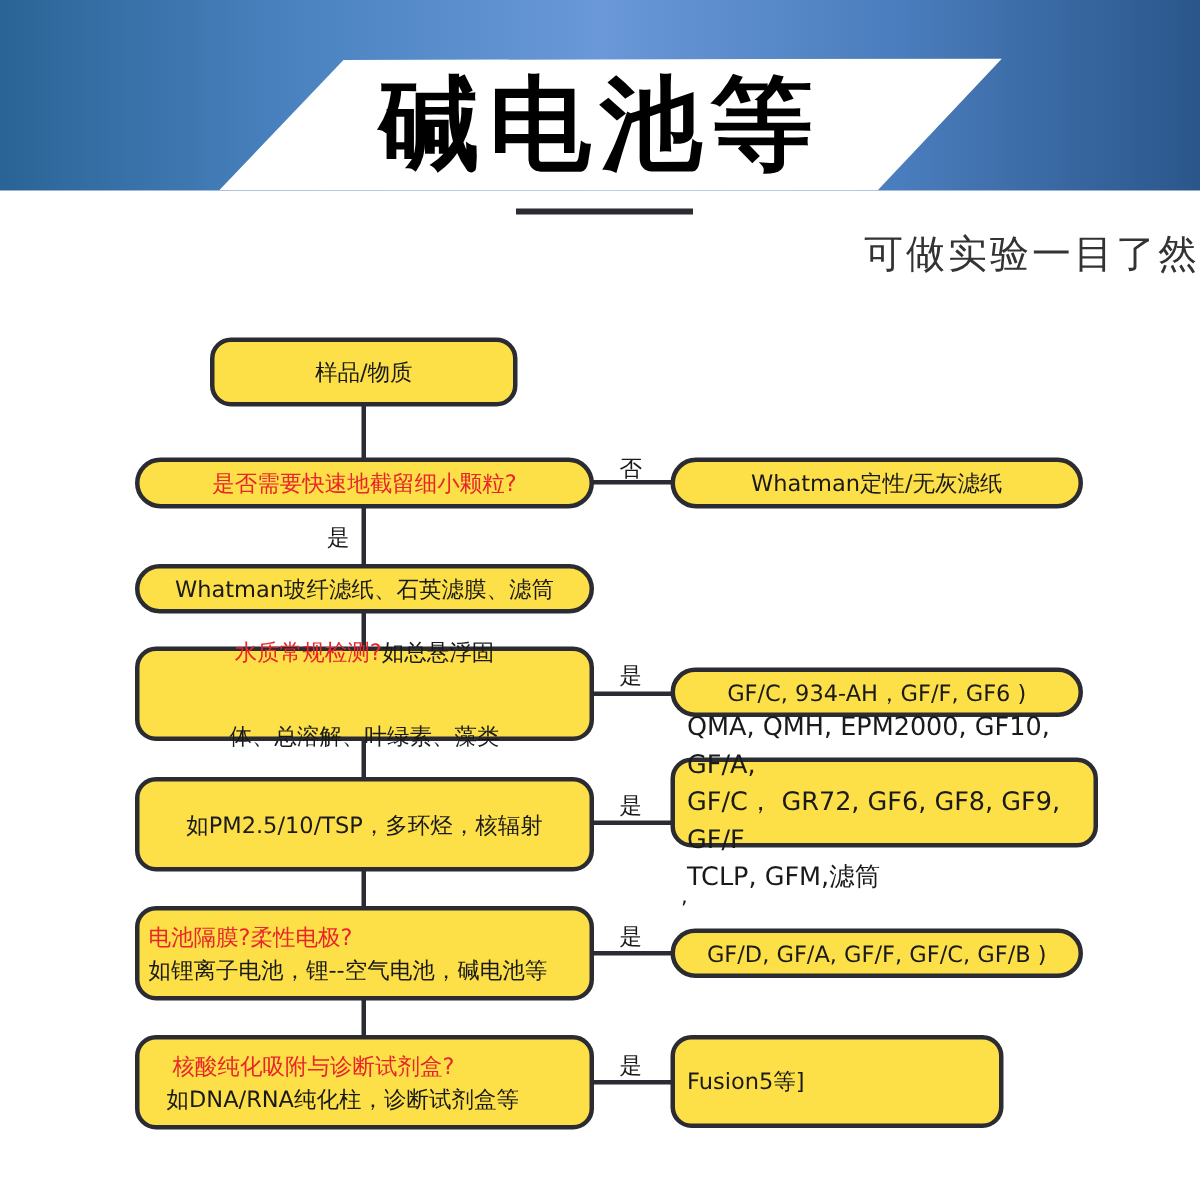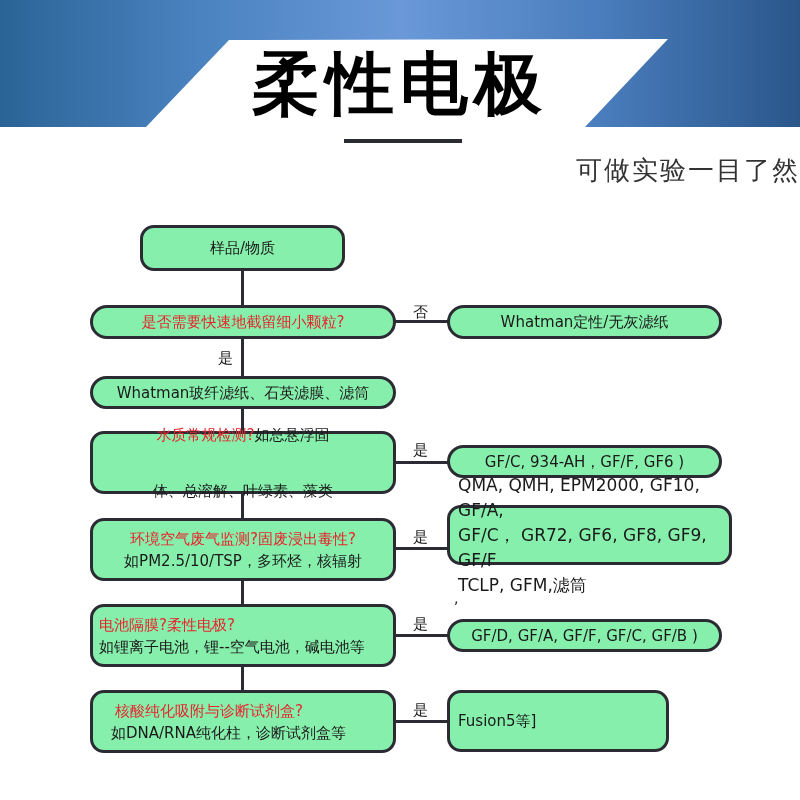--- a/index.html
+++ b/index.html
@@ -27,39 +27,39 @@
   .title-rule {
     position: absolute; left: 344px; top: 139px; width: 118px; height: 4px; background: #2b2b33;
   }
   .subtitle {
     position: absolute; left: 0; width: 800px; top: 152px; height: 36px;
     text-align: right; font-size: 26px; line-height: 36px; letter-spacing: 2px; color: #333;
   }
 
   .box {
     position: absolute; box-sizing: border-box;
-    border: 3px solid #2b2b33; background: #86efac;
+    border: 3px solid #2b2b33; background: #fde047;
     display: flex; flex-direction: column; justify-content: center; align-items: center;
     font-size: 15px; line-height: 22px; color: #1a1a1a; text-align: center;
   }
   .pill { border-radius: 18px; }
   .rounded { border-radius: 14px; }
   .left-aligned { align-items: flex-start; text-align: left; padding-left: 8px; }
   .red { color: #e8242c; }
   .vline { position: absolute; width: 3px; background: #2b2b33; }
   .hline { position: absolute; height: 3px; background: #2b2b33; }
   .edge-label { position: absolute; font-size: 15px; color: #1a1a1a; line-height: 18px; }
   .stray { position: absolute; font-size: 14px; color: #1a1a1a; }
 </style>
 </head>
 <body>
 
 <div class="banner"></div>
 <div class="banner-white"></div>
-<div class="title">柔性电极</div>
+<div class="title">碱电池等</div>
 <div class="title-rule"></div>
 <div class="subtitle">可做实验一目了然</div>
 
 <div class="vline" style="left:241px; top:270px; height:36px;"></div>
 <div class="vline" style="left:241px; top:338px; height:39px;"></div>
 <div class="vline" style="left:241px; top:408px; height:24px;"></div>
 <div class="vline" style="left:241px; top:493px; height:26px;"></div>
 <div class="vline" style="left:241px; top:580px; height:25px;"></div>
 <div class="vline" style="left:241px; top:666px; height:25px;"></div>
 
@@ -94,21 +94,20 @@
   <div>
     <span class="red">水质常规检测?</span><span>如总悬浮固</span>
   </div>
   <div>体、总溶解、叶绿素、藻类</div>
 </div>
 <div class="box pill" style="left:447px; top:445px; width:275px; height:33px;">
   <span>GF/C, 934-AH，GF/F, GF6 )</span>
 </div>
 
 <div class="box rounded" style="left:90px; top:518px; width:306px; height:63px;">
-  <div class="red">环境空气废气监测?固废浸出毒性?</div>
   <div>如PM2.5/10/TSP，多环烃，核辐射</div>
 </div>
 <div class="box rounded left-aligned" style="left:447px; top:505px; width:285px; height:60px; line-height:25px; font-size:17px;">
   <div>QMA, QMH, EPM2000, GF10, GF/A,</div>
   <div>GF/C， GR72, GF6, GF8, GF9, GF/F</div>
   <div>TCLP, GFM,滤筒</div>
 </div>
 <div class="stray" style="left:454px; top:590px;">,</div>
 
 <div class="box rounded left-aligned" style="left:90px; top:604px; width:306px; height:63px; padding-left:6px;">

